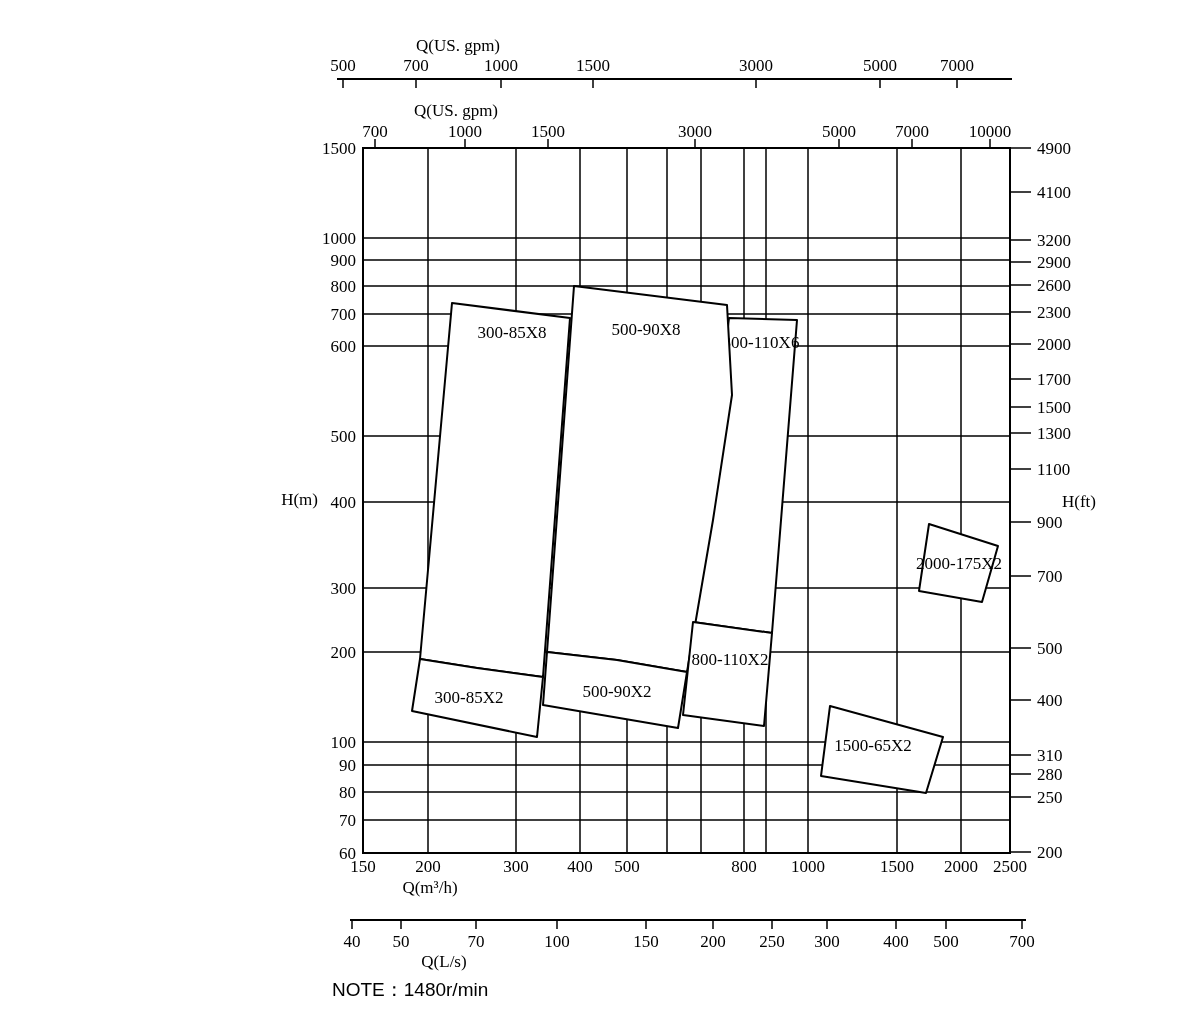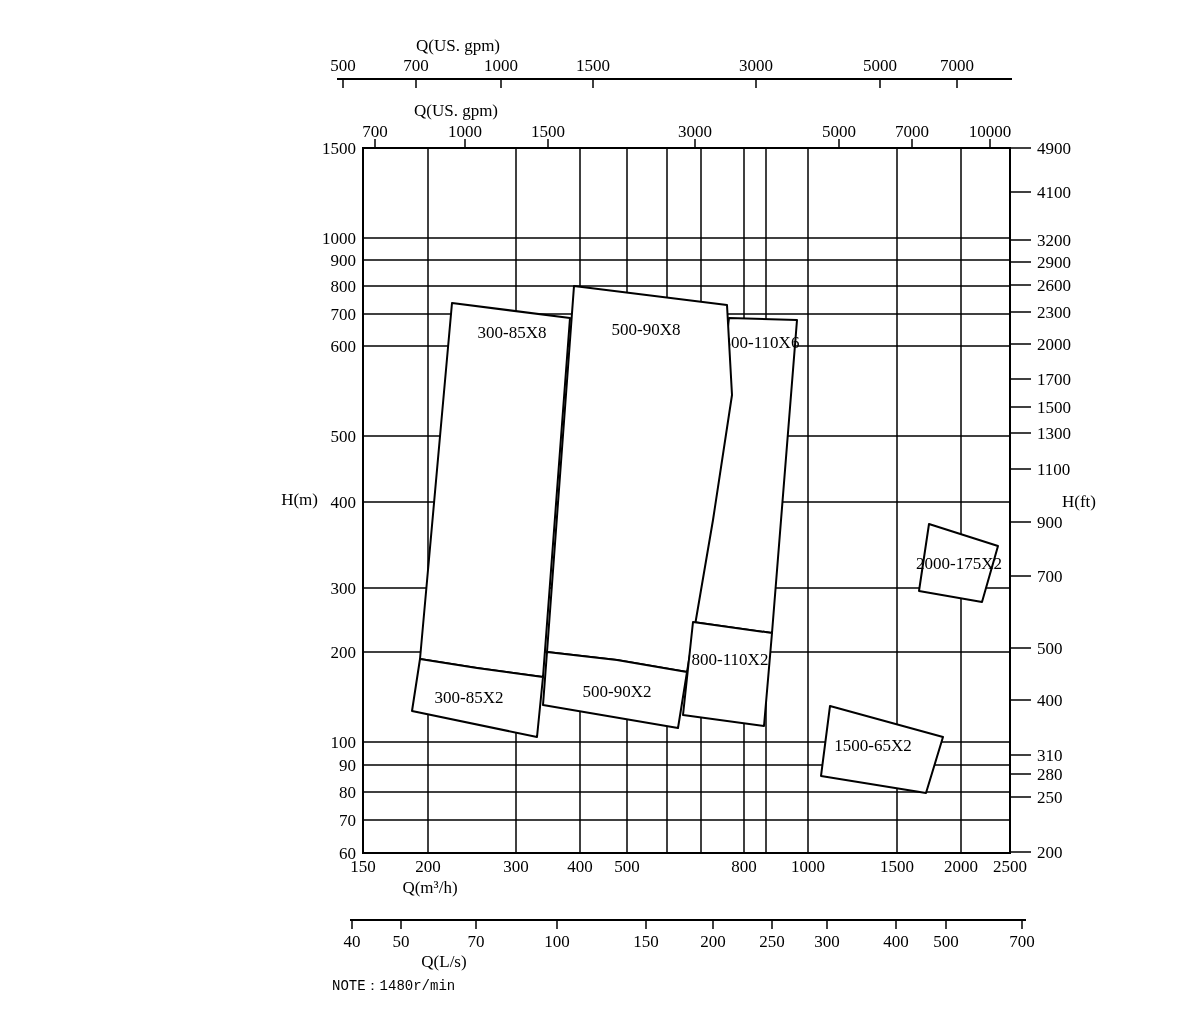--- a/index.html
+++ b/index.html
@@ -1,20 +1,20 @@
 <!DOCTYPE html>
 <html><head>
 <meta charset="utf-8">
 <style>
   html,body{margin:0;padding:0;background:#fff;}
   #stage{position:relative;width:1200px;height:1014px;background:#fff;overflow:hidden;
          font-family:"Liberation Serif", serif;}
   #chart-svg{position:absolute;left:0;top:0;}
-  #note{position:absolute;left:332px;top:977px;font-family:Liberation Mono, monospace;
-        font-size:14px;color:#000;white-space:nowrap;}
+  #note{position:absolute;left:332px;top:977px;font-family:Liberation Sans, sans-serif;
+        font-size:19px;color:#000;white-space:nowrap;}
   text{fill:#000;}
 </style>
 </head>
 <body>
 
 <div id="stage">
   <svg id="chart-svg" width="1200" height="1014" viewBox="0 0 1200 1014" xmlns="http://www.w3.org/2000/svg">
       <rect x="0" y="0" width="1200" height="1014" fill="#ffffff"></rect>
       <g>
         <line x1="363" y1="148" x2="363" y2="853" stroke="#000000" stroke-width="1.5"></line>

